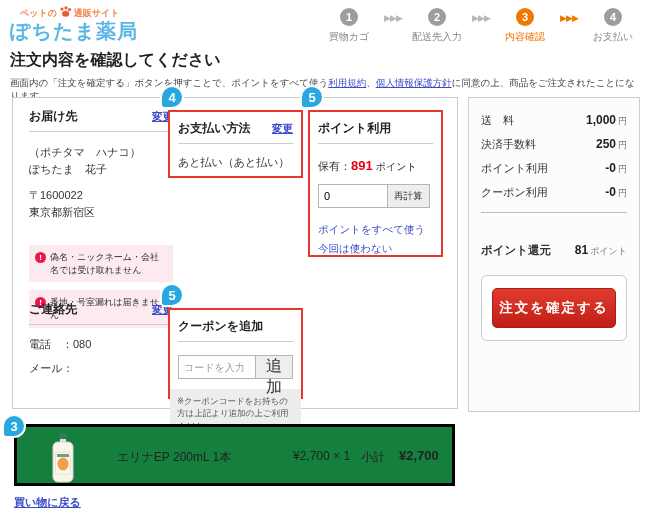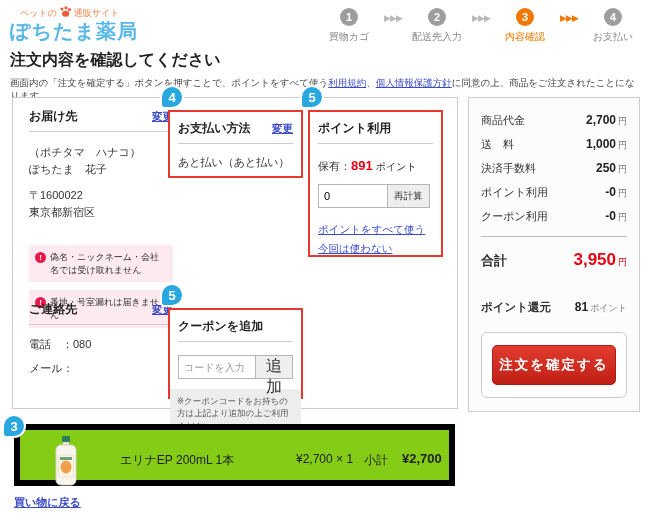--- a/index.html
+++ b/index.html
@@ -1,21 +1,21 @@
 <!DOCTYPE html>
 <html><head>
 <meta charset="utf-8">
 <style>
   * { margin:0; padding:0; box-sizing:border-box; }
   body { background:#fff; font-family:"Liberation Sans","DejaVu Sans",sans-serif; }
   .page { position:relative; width:650px; height:513px; background:#fff; color:#333; overflow:hidden; }
 
   
   .logo { position:absolute; top:6px; left:10px; cursor:pointer; }
-  .logo-tagline { display:flex; align-items:center; gap:2px; margin-left:10px; color:#f0854c; font-size:9px; font-weight:normal; }
+  .logo-tagline { display:flex; align-items:center; gap:2px; margin-left:10px; color:#f0854c; font-size:9px; font-weight:bold; }
   .logo-name { color:#58b7e6; font-size:20px; font-weight:bold; letter-spacing:1px; line-height:1.15; }
 
   .stepper { position:absolute; top:8px; right:6px; display:flex; align-items:flex-start; }
   .step { display:flex; flex-direction:column; align-items:center; width:62px; }
   .step-circle { width:18px; height:18px; border-radius:50%; background:#9d9d9d; color:#fff; font-weight:bold; font-size:11px; display:flex; align-items:center; justify-content:center; }
   .step-label { margin-top:4px; font-size:10px; color:#888; font-weight:normal; white-space:nowrap; }
   .step.active .step-circle { background:#f07800; }
   .step.active .step-label { color:#f07800; }
   .arrows { margin-top:5px; color:#b8b8b8; font-size:9px; letter-spacing:-1px; width:26px; text-align:center; }
   .arrows.orange { color:#f07800; }
@@ -47,21 +47,21 @@
   .payment { left:155px; top:12px; width:135px; height:68px; }
   .payment-method { padding-top:11px; font-size:11px; color:#333; }
   .points { left:295px; top:12px; width:135px; height:147px; }
   .points-balance { margin-top:14px; font-size:11px; color:#333; }
   .points-balance b { color:#e60012; font-size:13px; }
   .points-unit { font-size:10px; }
   .points-inputrow { margin-top:10px; display:flex; }
   .points-input { width:70px; height:24px; border:1px solid #b5b5b5; font-size:11px; padding:0 5px; font-family:inherit; }
   .recalc-btn { height:24px; padding:0 6px; margin-left:-1px; background:#eee; border:1px solid #b5b5b5; font-size:9.5px; color:#333; font-family:inherit; cursor:pointer; }
   .points-links { margin-top:12px; font-size:10.5px; line-height:1.8; }
-  .points-links a { display:block; color:#3b4bc8; text-decoration:underline; cursor:pointer; }
+  .points-links a { display:block; color:#3b4bc8; cursor:pointer; }
 
   .coupon { left:155px; top:210px; width:135px; height:91px; }
   .coupon-inputrow { margin-top:13px; display:flex; }
   .coupon-input { width:78px; height:24px; border:1px solid #b5b5b5; font-size:10px; padding:0 5px; font-family:inherit; }
   .coupon-input::placeholder { color:#999; }
   .add-btn { height:24px; padding:0 8px; margin-left:-1px; background:#eee; border:1px solid #b5b5b5; font-size:16px; color:#333; font-family:inherit; cursor:pointer; }
   .coupon-note { margin:10px -8px -8px; background:#ededed; padding:6px 7px; font-size:8.5px; color:#555; line-height:1.45; }
 
   .badge { position:absolute; width:24px; height:24px; background:#29a8df; border:2px solid #fff; border-radius:50% 50% 50% 20%; color:#fff; font-size:13px; font-weight:bold; display:flex; align-items:center; justify-content:center; z-index:5; }
   .badge-payment { left:147px; top:-13px; }
@@ -78,21 +78,21 @@
   .total-label { font-size:13px; font-weight:bold; }
   .total-val { color:#e60012; font-size:17px; font-weight:bold; }
   .total-val .unit { color:#e60012; }
   .reward-row { margin-top:30px; }
   .reward-label { font-size:11.5px; font-weight:bold; }
   .reward-val { font-size:12px; font-weight:bold; color:#222; }
   .order-box { margin-top:17px; border:1px solid #ccc; background:#fff; padding:12px 10px; border-radius:6px; }
   .order-btn { display:block; width:100%; height:40px; background:linear-gradient(#e23b2e,#c01f16); border:1px solid #a81f17; border-radius:5px; color:#fff; font-size:13.5px; font-weight:bold; letter-spacing:2px; font-family:inherit; cursor:pointer; }
 
   
-  .cart { position:absolute; left:14px; top:424px; width:441px; height:62px; border:6px solid #000000; background:#84cc16; }
+  .cart { position:absolute; left:14px; top:424px; width:441px; height:62px; border:3px solid #000000; background:#15803d; }
   .cart-name { position:absolute; left:100px; top:22px; font-size:12px; color:#222; }
   .cart-price { position:absolute; left:276px; top:22px; font-size:12px; color:#222; }
   .cart-sub-label { position:absolute; left:344px; top:22px; font-size:12px; color:#222; }
   .cart-sub { position:absolute; left:382px; top:21px; font-size:13px; font-weight:bold; color:#222; }
   .thumb { position:absolute; left:32px; top:5px; }
 
   .back-link { position:absolute; left:14px; top:495px; font-size:11px; color:#3b4bc8; font-weight:bold; text-decoration:underline; cursor:pointer; }
 </style>
 </head>
 <body>
@@ -207,44 +207,36 @@
       <div class="coupon-inputrow">
         <input class="coupon-input" type="text" placeholder="コードを入力" style="">
         <button class="add-btn">追加</button>
       </div>
       <div class="coupon-note">※クーポンコードをお持ちの方は上記より追加の上ご利用ください。</div>
     </div>
   </div>
 
   <div class="summary">
     <div class="sum-row">
-      <span>商品代金</span>
-      <span class="sum-val"><span>2,700</span><span class="unit">円</span></span>
-    </div>
-    <div class="sum-row">
       <span>送　料</span>
       <span class="sum-val"><span>1,000</span><span class="unit">円</span></span>
     </div>
     <div class="sum-row">
       <span>決済手数料</span>
       <span class="sum-val"><span>250</span><span class="unit">円</span></span>
     </div>
     <div class="sum-row">
       <span>ポイント利用</span>
       <span class="sum-val"><span>-0</span><span class="unit">円</span></span>
     </div>
     <div class="sum-row">
       <span>クーポン利用</span>
       <span class="sum-val"><span>-0</span><span class="unit">円</span></span>
     </div>
     <div class="sum-sep"></div>
-    <div class="sum-row">
-      <span class="total-label">合計</span>
-      <span class="total-val"><span>3,950</span><span class="unit">円</span></span>
-    </div>
     <div class="sum-row reward-row">
       <span class="reward-label">ポイント還元</span>
       <span class="reward-val"><span>81</span><span class="unit">ポイント</span></span>
     </div>
     <div class="order-box">
       <button class="order-btn">注文を確定する</button>
     </div>
   </div>
 
   <div class="badge badge-cart">3</div>

